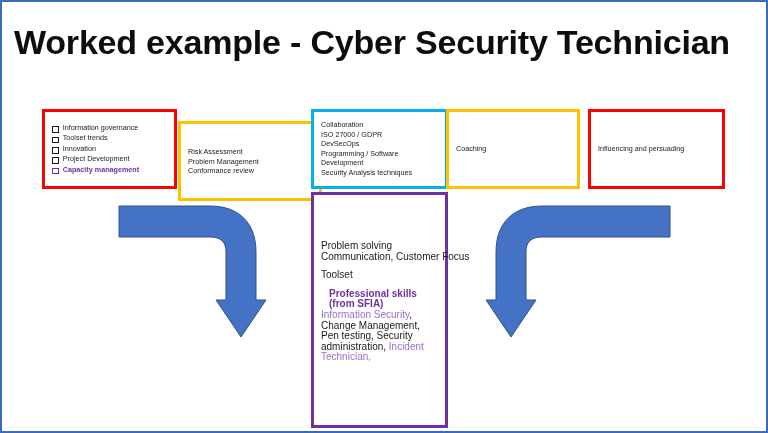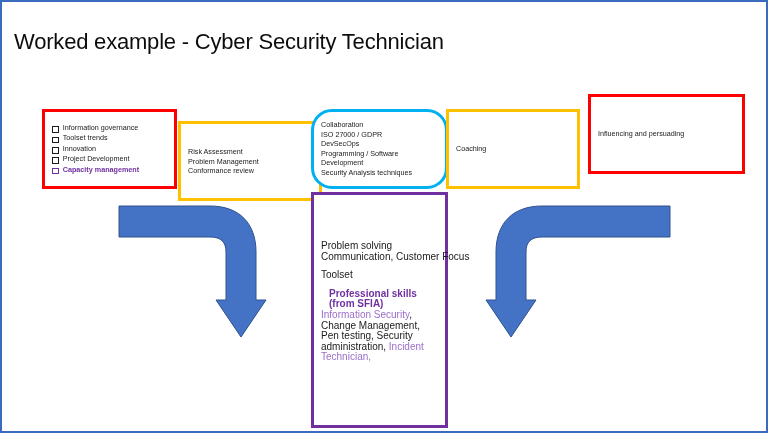--- a/index.html
+++ b/index.html
@@ -20,24 +20,24 @@
     border: 2px solid #3a6bbf;
     overflow: hidden;
   }
 
   
   .slide-title {
     position: absolute;
     left: 12px;
     top: 22px;
     width: 740px;
-    font-size: 22px;
+    font-size: 34px;
     line-height: 36px;
     color: #0d0d0d;
-    font-weight: 400;
+    font-weight: 700;
     letter-spacing: -0.2px;
     white-space: nowrap;
   }
 
   
   .box {
     position: absolute;
     box-sizing: border-box;
     background: #ffffff;
     border-style: solid;
@@ -50,21 +50,21 @@
     line-height: 9.6px;
     color: #1a1a1a;
   }
 
   
   .top-box { border-width: 3px; }
   .top-box .box-body { top: 50%; transform: translateY(-50%); }
 
   .bc-red    { border-color: #FF0000; }
   .bc-yellow { border-color: #FFC000; }
-  .bc-cyan   { border-color: #00B0F0; border-radius: 21px; }
+  .bc-cyan   { border-color: #00B0F0; }
   .bc-purple { border-color: #7030A0; }
 
   
   .check-list { margin: 0; padding: 0; list-style: none; }
   .check-list li {
     display: flex;
     align-items: center;
     font-size: 7.2px;
     line-height: 10.4px;
     white-space: nowrap;
@@ -157,21 +157,21 @@
       <div class="line">Security Analysis techniques</div>
     </div>
   </div>
 
   <div class="box top-box bc-yellow" id="box4" style="left:444px; top:107px; width:134px; height:80px;">
     <div class="box-body">
       <div class="line">Coaching</div>
     </div>
   </div>
 
-  <div class="box top-box bc-red" id="box5" style="left:586px; top:92px; width:157px; height:80px;">
+  <div class="box top-box bc-red" id="box5" style="left:586px; top:107px; width:137px; height:80px;">
     <div class="box-body">
       <div class="line">Influencing and persuading</div>
     </div>
   </div>
 
   <div class="box bc-purple" id="center-box" style="left:309px; top:190px; width:137px; height:236px; border-width:3px;">
     <div class="box-body">
       <div class="line">Problem solving</div>
       <div class="line">Communication, Customer Focus</div>
       <div class="gap"></div>

